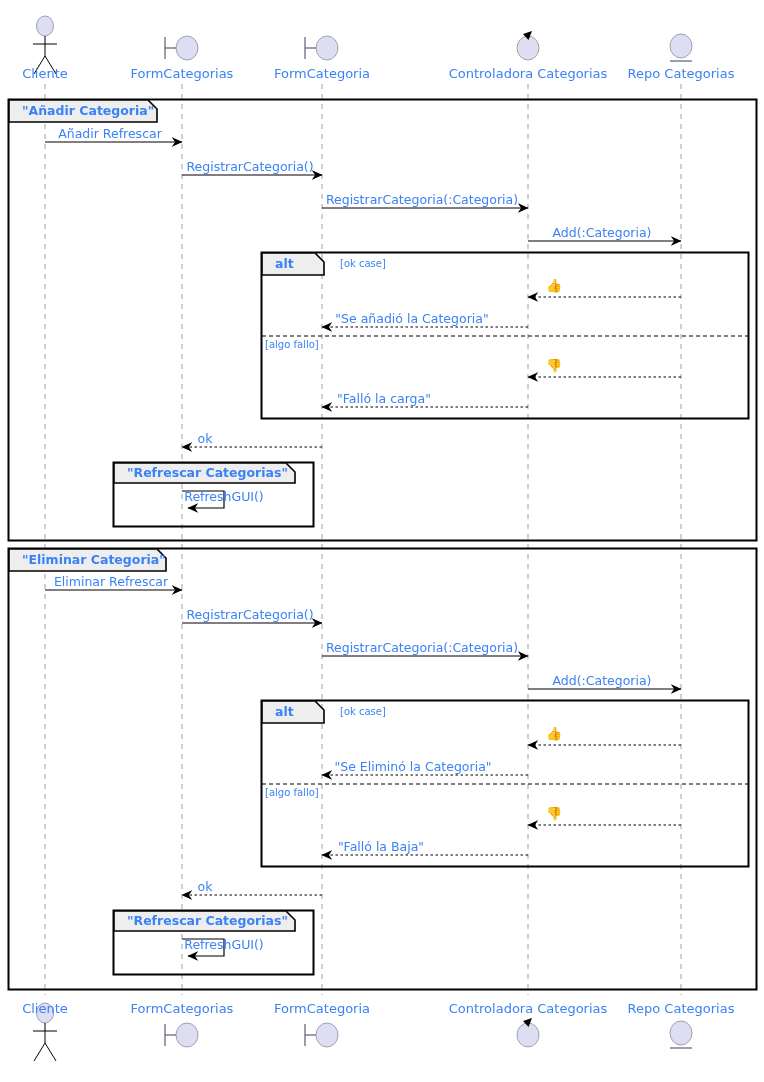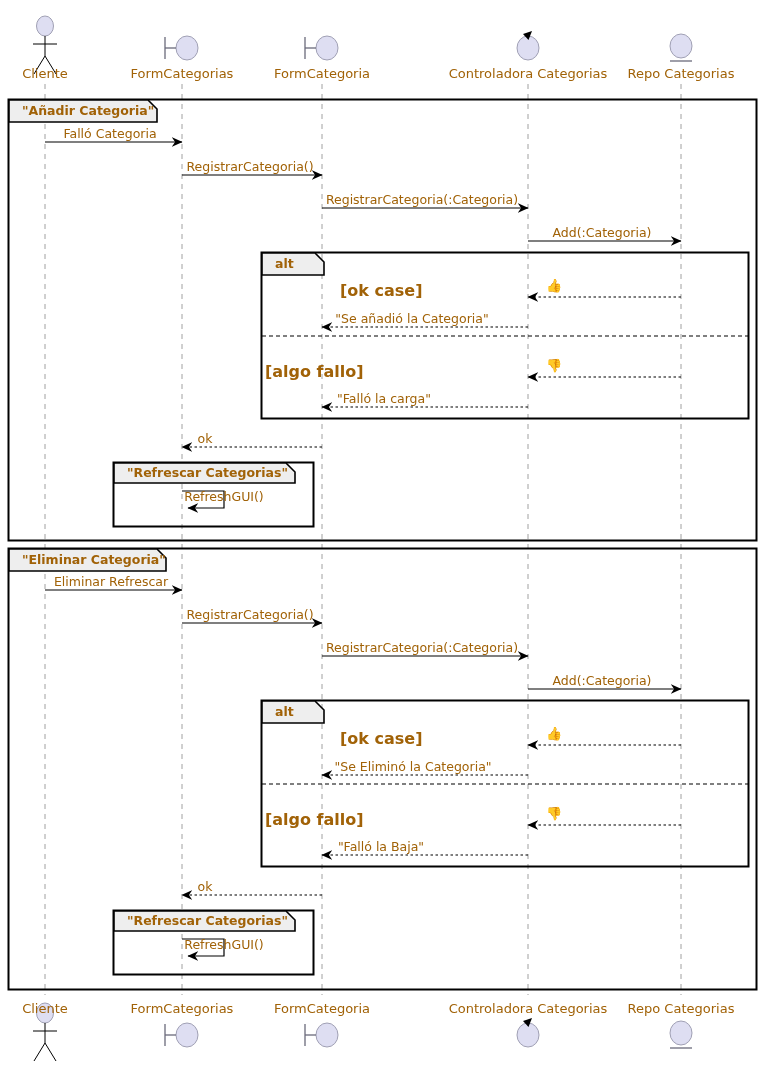--- a/index.html
+++ b/index.html
@@ -23,39 +23,38 @@
     position: absolute;
     left: 0;
     top: 0;
     width: 764px;
     height: 1082px;
   }
   .lbl {
     position: absolute;
     font-family: "DejaVu Sans", sans-serif;
     font-size: 12.5px;
-    color: #a16207;
+    color: #3b82f6;
     white-space: nowrap;
     line-height: 1;
   }
   .lbl.center {
     transform: translateX(-50%);
     text-align: center;
   }
   .participant-name {
     font-size: 13px;
   }
   .frag-title {
     font-weight: bold;
     font-size: 12.5px;
   }
   .frag-guard {
-    font-weight: bold;
-    font-size: 16px;
-    margin-top: 24px;
+    font-weight: normal;
+    font-size: 10px;
   }
   .msg-label {
     font-size: 12.5px;
   }
   .emoji {
     position: absolute;
     font-family: "DejaVu Sans", sans-serif;
     font-size: 13px;
     color: #3a3a3a;
     line-height: 1;
@@ -178,21 +177,21 @@
       <div class="lbl frag-title" style="left: 22px; top: 105px;">"Añadir Categoria"</div>
       <div class="lbl frag-title" style="left: 275px; top: 258px;">alt</div>
       <div class="lbl frag-guard" style="left: 340px; top: 259px;">[ok case]</div>
       <div class="lbl frag-guard" style="left: 265px; top: 340px;">[algo fallo]</div>
       <div class="lbl frag-title" style="left: 127px; top: 467px;">"Refrescar Categorias"</div>
       <div class="lbl frag-title" style="left: 22px; top: 554px;">"Eliminar Categoria"</div>
       <div class="lbl frag-title" style="left: 275px; top: 706px;">alt</div>
       <div class="lbl frag-guard" style="left: 340px; top: 707px;">[ok case]</div>
       <div class="lbl frag-guard" style="left: 265px; top: 788px;">[algo fallo]</div>
       <div class="lbl frag-title" style="left: 127px; top: 915px;">"Refrescar Categorias"</div>
-      <div class="lbl msg-label center" style="left: 110px; top: 128px;">Falló Categoria</div>
+      <div class="lbl msg-label center" style="left: 110px; top: 128px;">Añadir Refrescar</div>
       <div class="lbl msg-label center" style="left: 250px; top: 161px;">RegistrarCategoria()</div>
       <div class="lbl msg-label center" style="left: 422px; top: 194px;">RegistrarCategoria(:Categoria)</div>
       <div class="lbl msg-label center" style="left: 602px; top: 227px;">Add(:Categoria)</div>
       <div class="emoji" style="left: 546px; top: 279px;">👍</div>
       <div class="lbl msg-label center" style="left: 412px; top: 313px;">"Se añadió la Categoria"</div>
       <div class="emoji" style="left: 546px; top: 359px;">👎</div>
       <div class="lbl msg-label center" style="left: 384px; top: 393px;">"Falló la carga"</div>
       <div class="lbl msg-label center" style="left: 205px; top: 433px;">ok</div>
       <div class="lbl msg-label center" style="left: 224px; top: 491px;">RefreshGUI()</div>
       <div class="lbl msg-label center" style="left: 111px; top: 576px;">Eliminar Refrescar</div>

